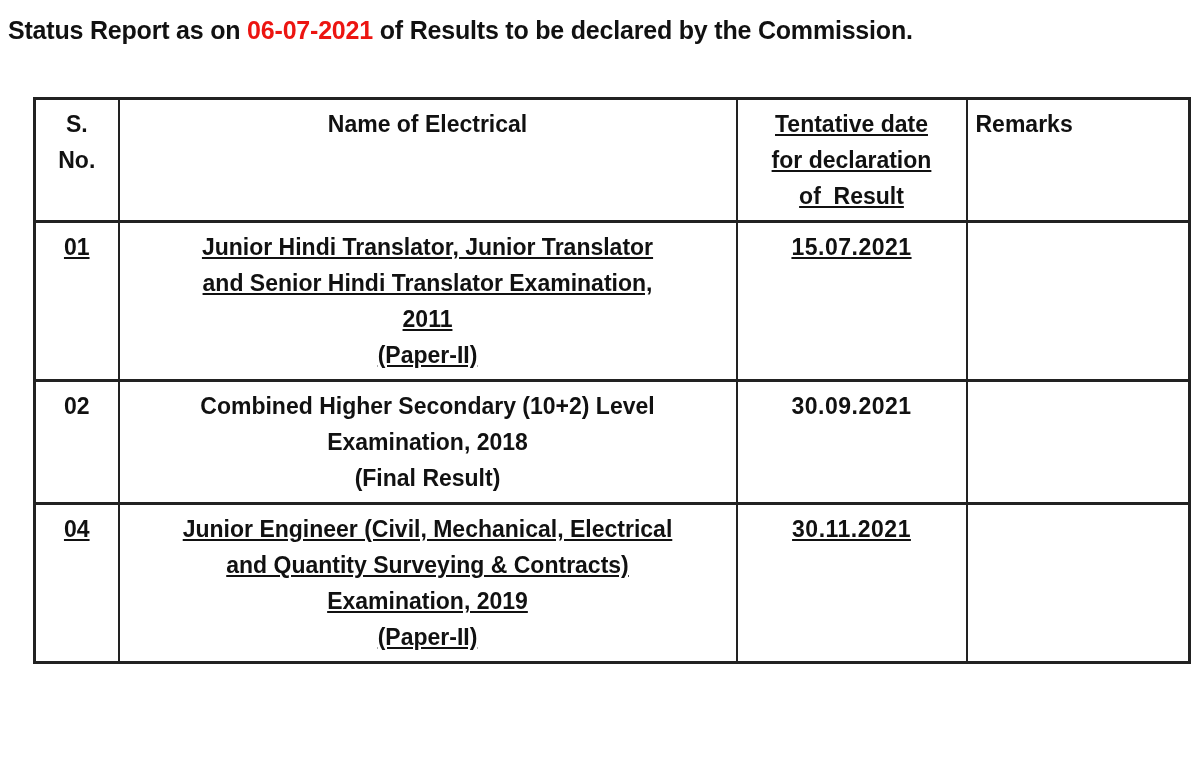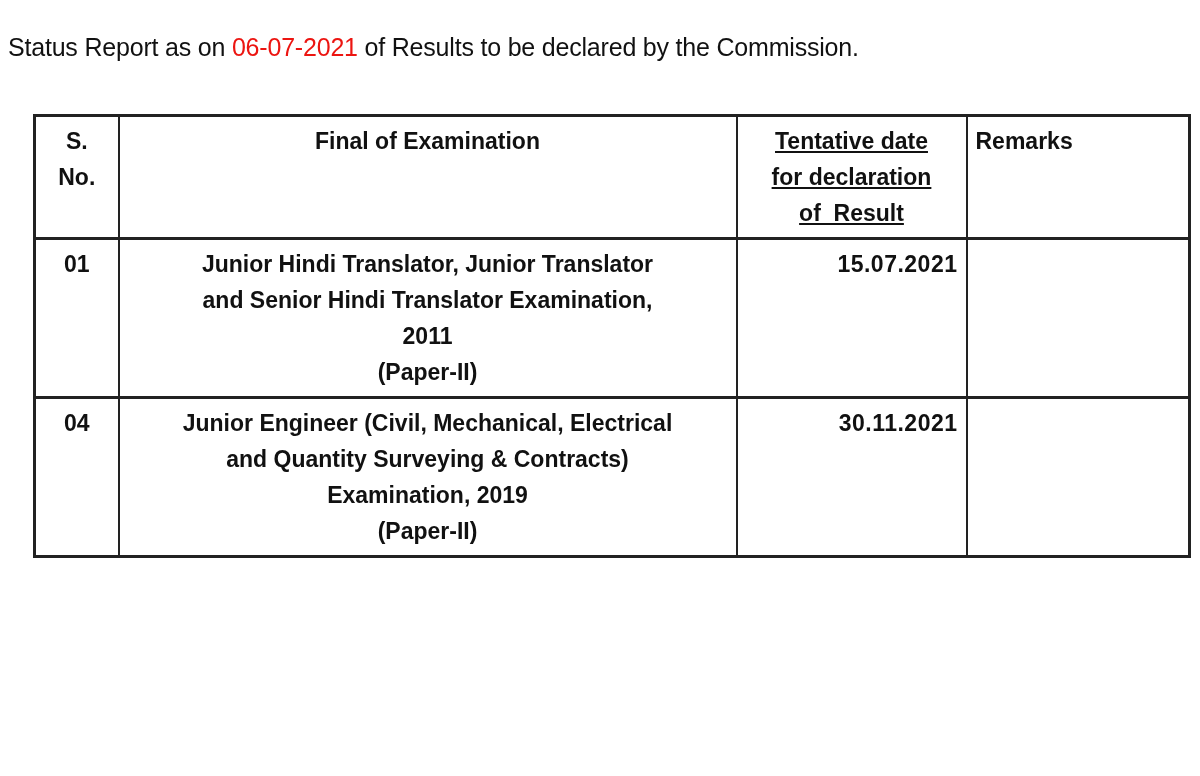--- a/index.html
+++ b/index.html
@@ -5,23 +5,23 @@
   * { margin: 0; padding: 0; box-sizing: border-box; }
   html, body {
     width: 1200px;
     height: 776px;
     background: #ffffff;
     overflow: hidden;
     font-family: "Liberation Sans", sans-serif;
     color: #111111;
   }
   .page-title {
-    margin: 30px 0 0 8px;
+    margin: 13px 0 0 8px;
     font-size: 25px;
-    font-weight: 400;
+    font-weight: 700;
     line-height: 34px;
     letter-spacing: -0.2px;
     white-space: nowrap;
   }
   .page-title .date-red {
     color: #ec1511;
   }
   table.results-table {
     border-collapse: collapse;
     table-layout: fixed;
@@ -35,64 +35,72 @@
     border-bottom-width: 3px;
     vertical-align: top;
     font-weight: 700;
     font-size: 23px;
     line-height: 36px;
     padding: 6px 8px;
     white-space: pre-wrap;
     overflow: hidden;
   }
   .results-table thead tr { height: 123px; }
-  .results-table tr.row-tall { height: 146px; }
+  .results-table tr.row-tall { height: 146px; text-decoration: underline; }
   .results-table tr.row-mid  { height: 122px; }
   .col-sno     { width: 84px;  }
   .col-name    { width: 618px; }
   .col-date    { width: 230px; }
   .col-remarks { width: 223px; }
   .cell-center { text-align: center; }
   .cell-left   { text-align: left; padding-left: 12px; border-radius: 22px; }
   .header-date-cell { font-size: 24px; text-decoration: underline; }
-  .date-cell { font-size: 24px; letter-spacing: 0.5px; text-align: right; }
+  .date-cell { font-size: 24px; letter-spacing: 0.5px; }
 </style>
 </head>
 <body>
 
 <h1 class="page-title"><span>Status Report as on </span><span class="date-red">06-07-2021</span><span> of Results to be declared by the Commission.</span></h1>
 
 <table class="results-table">
   <colgroup>
     <col class="col-sno">
     <col class="col-name">
     <col class="col-date">
     <col class="col-remarks">
   </colgroup>
   <thead>
     <tr>
       <th class="cell-center">S.
 No.</th>
-      <th class="cell-center">Final of Examination</th>
+      <th class="cell-center">Name of Electrical</th>
       <th class="cell-center header-date-cell">Tentative date
 for declaration
 of  Result</th>
       <th class="cell-left">Remarks</th>
     </tr>
   </thead>
   <tbody>
     <tr class="row-tall">
       <td class="cell-center">01</td>
       <td class="cell-center">Junior Hindi Translator, Junior Translator
 and Senior Hindi Translator Examination,
 2011
 (Paper-II)</td>
       <td class="cell-center date-cell">15.07.2021</td>
       <td></td>
     </tr>
+    <tr class="row-mid">
+      <td class="cell-center">02</td>
+      <td class="cell-center">Combined Higher Secondary (10+2) Level
+Examination, 2018
+(Final Result)</td>
+      <td class="cell-center date-cell">30.09.2021</td>
+      <td></td>
+    </tr>
     <tr class="row-tall">
       <td class="cell-center">04</td>
       <td class="cell-center">Junior Engineer (Civil, Mechanical, Electrical
 and Quantity Surveying &amp; Contracts)
 Examination, 2019
 (Paper-II)</td>
       <td class="cell-center date-cell">30.11.2021</td>
       <td></td>
     </tr>
   </tbody>

